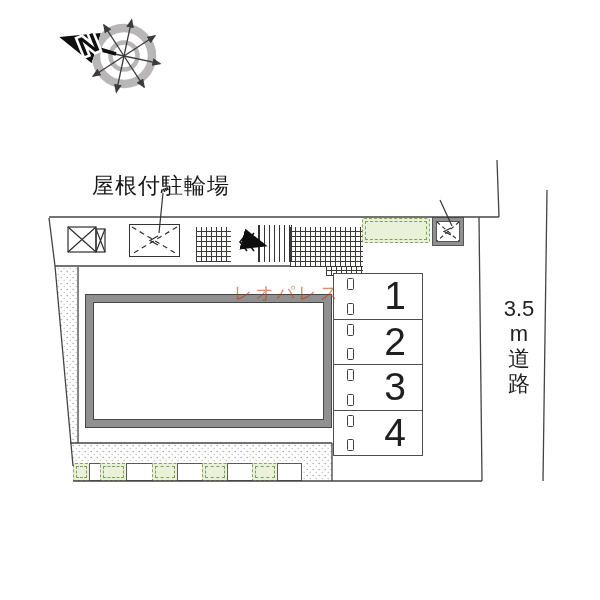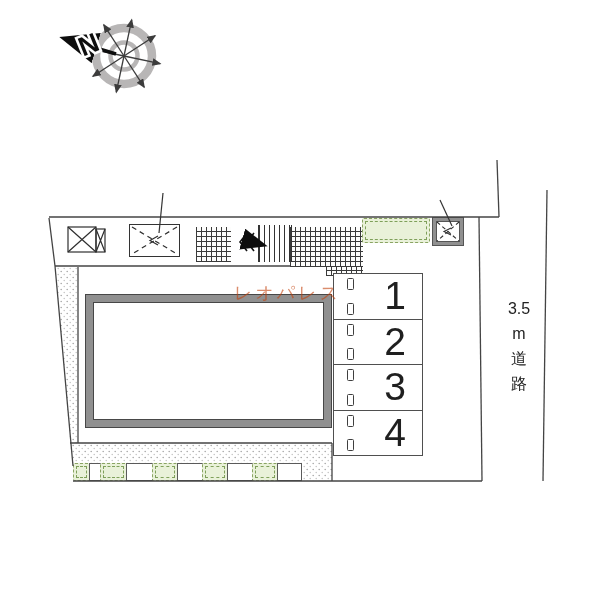--- a/index.html
+++ b/index.html
@@ -48,21 +48,21 @@
   }
   .whitebox{background:#fff;border:1px solid #5a5a5a;z-index:2;}
   .gomibox{
     background:#fff;border:3px solid #909090;box-shadow:0 0 0 1px #555, inset 0 0 0 1px #555;
     z-index:2;
   }
   .bikebox{background:#fff;border:1.2px solid #333;z-index:2;}
   .jp-label{font-size:22px;letter-spacing:1px;color:#161616;z-index:4;white-space:nowrap;}
   .road-label{
     width:40px;display:flex;flex-direction:column;align-items:center;z-index:4;
-    font-size:16px;line-height:25px;color:#222;
+    font-size:22px;line-height:25px;color:#222;
   }
   .watermark{
     font-size:18px;letter-spacing:3px;color:#c2410c;opacity:.6;z-index:4;
     filter:blur(.3px);white-space:nowrap;
   }
   svg{position:absolute;left:0;top:0;pointer-events:none;}
   #svg-under{z-index:0;}
   #svg-over{z-index:3;}
 </style>
 </head>
@@ -123,20 +123,21 @@
   <div class="abs whitebox" style="left:89px;top:463px;width:12px;height:18px;"></div>
   <div class="abs greenbox" style="left:100px;top:463px;width:27px;height:18px;"></div>
   <div class="abs whitebox" style="left:126px;top:463px;width:27px;height:18px;"></div>
   <div class="abs greenbox" style="left:152px;top:463px;width:26px;height:18px;"></div>
   <div class="abs whitebox" style="left:177px;top:463px;width:26px;height:18px;"></div>
   <div class="abs greenbox" style="left:202px;top:463px;width:26px;height:18px;"></div>
   <div class="abs whitebox" style="left:227px;top:463px;width:26px;height:18px;"></div>
   <div class="abs greenbox" style="left:252px;top:463px;width:26px;height:18px;"></div>
   <div class="abs whitebox" style="left:277px;top:463px;width:25px;height:18px;"></div>
 
+  <div class="abs jp-label" style="left:92px;top:171px;">屋根付駐輪場</div>
 
   <div class="abs road-label" style="left:499px;top:296px;">
     <span>3.5</span>
     <span>m</span>
     <span>道</span>
     <span>路</span>
   </div>
 
   <div class="abs watermark" style="left:234px;top:281px;">レオパレス</div>
 

